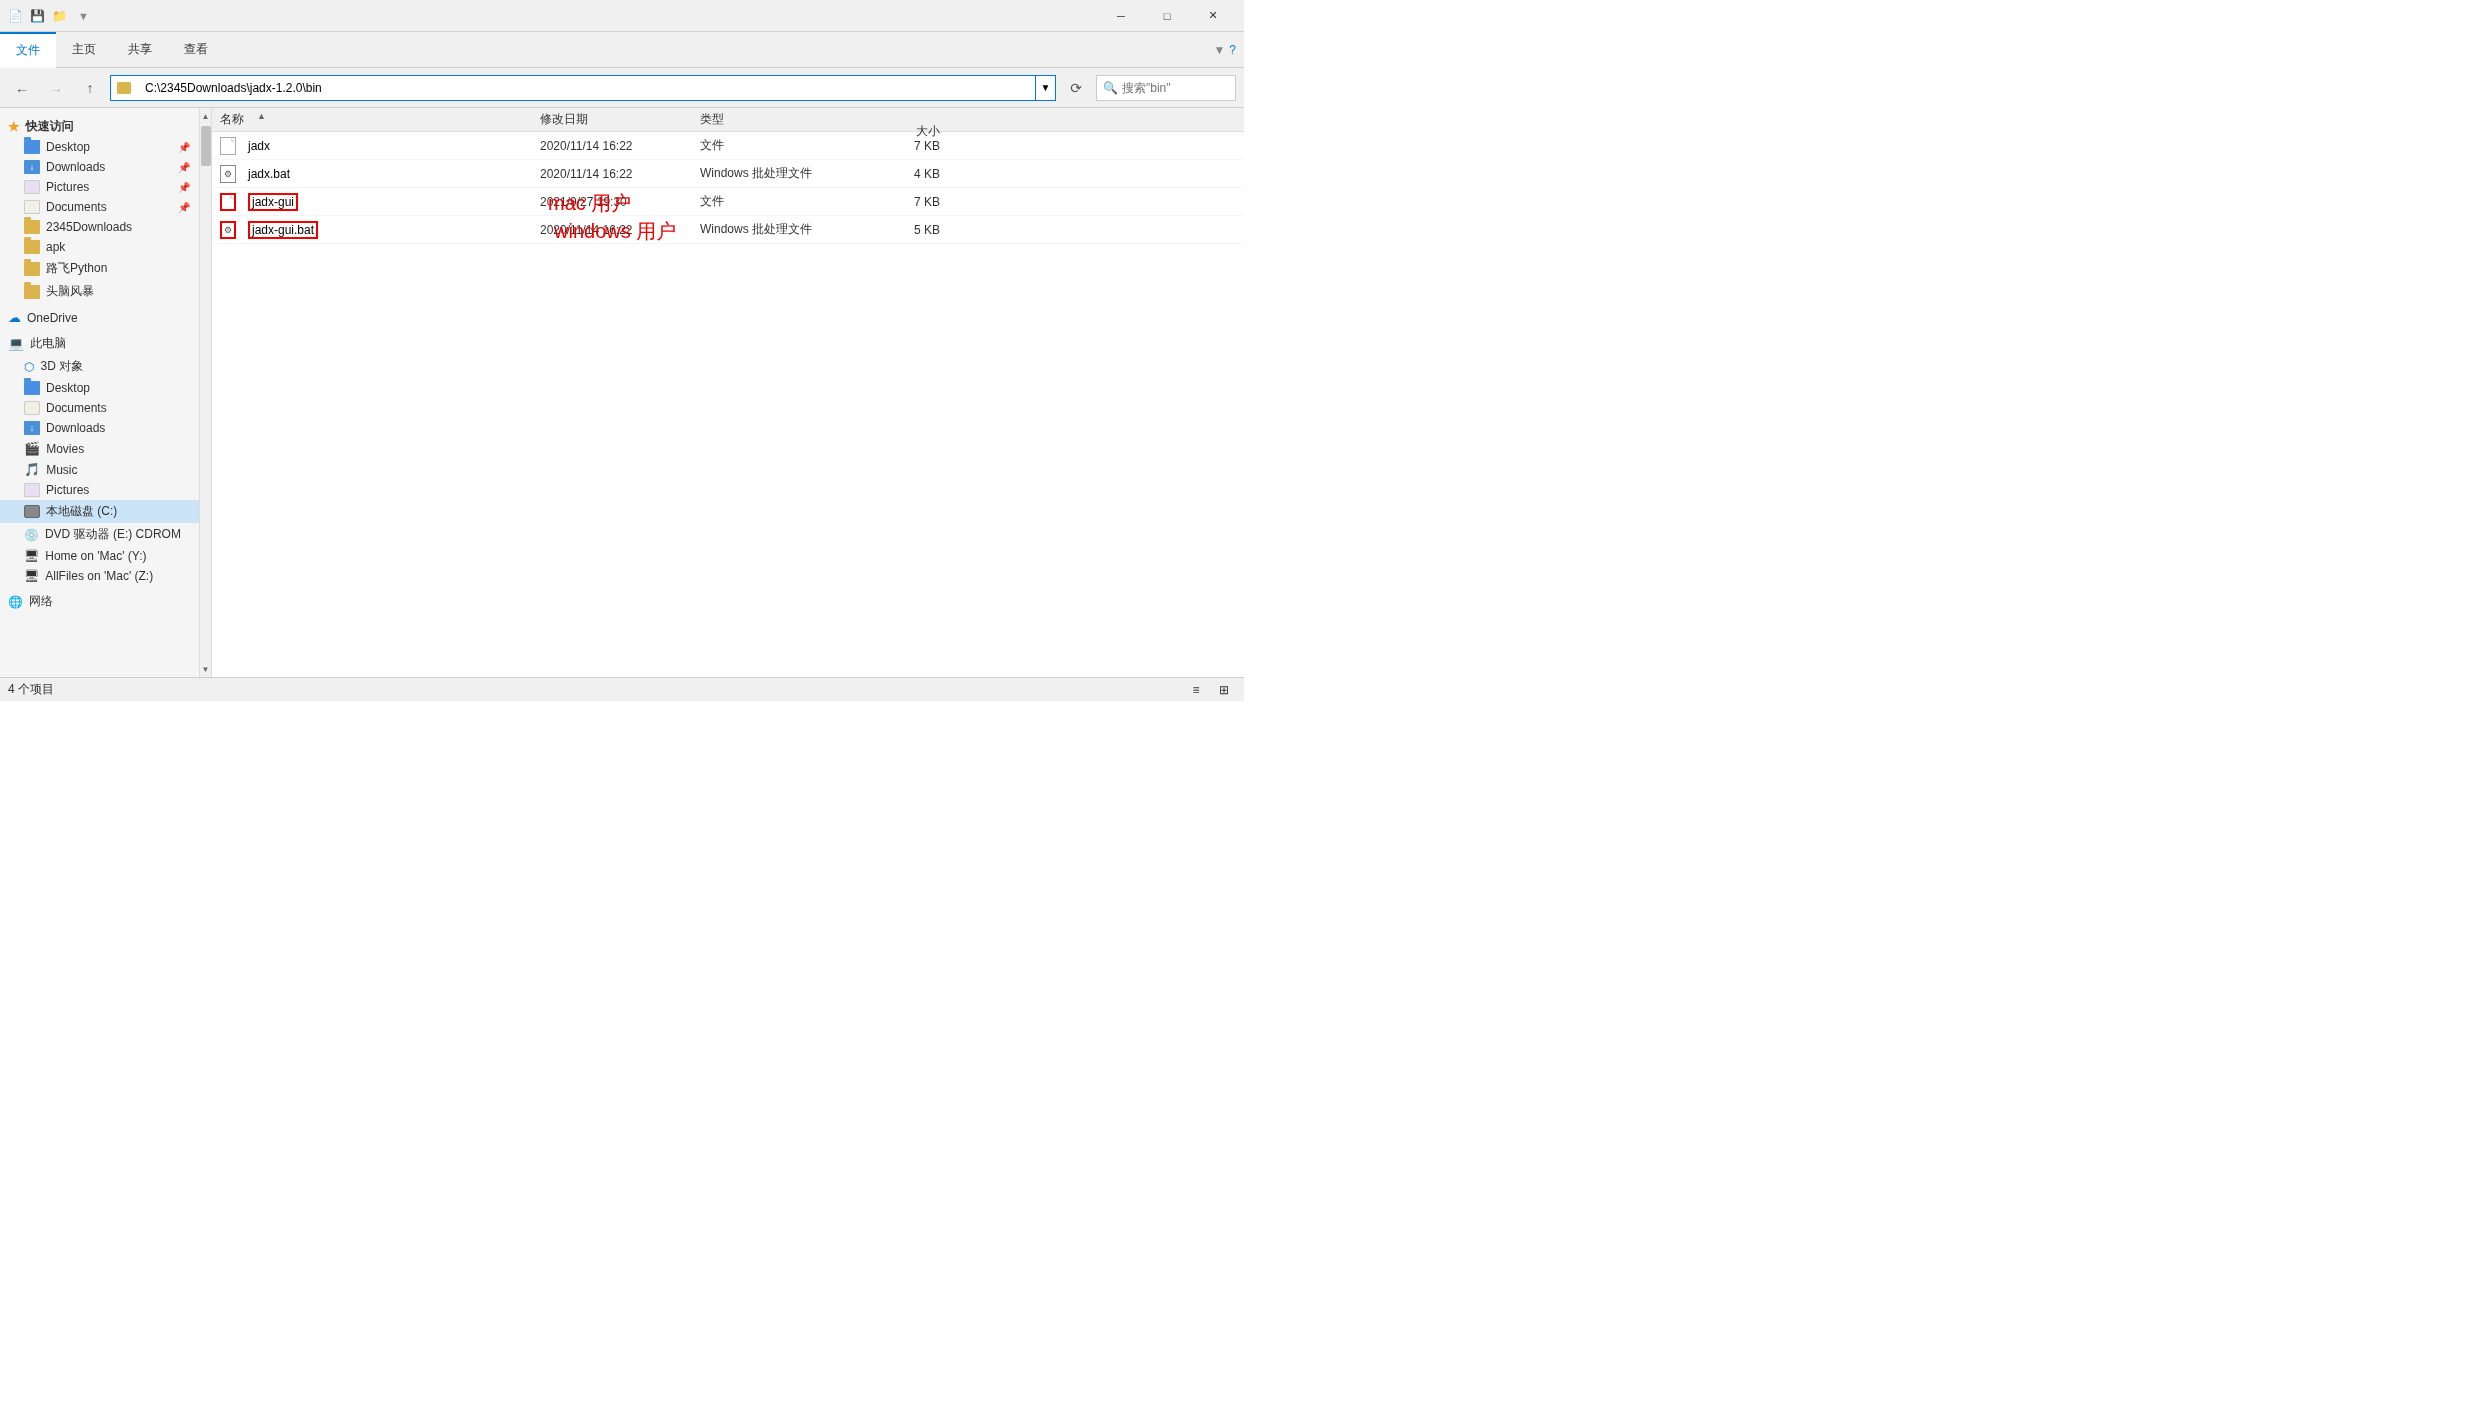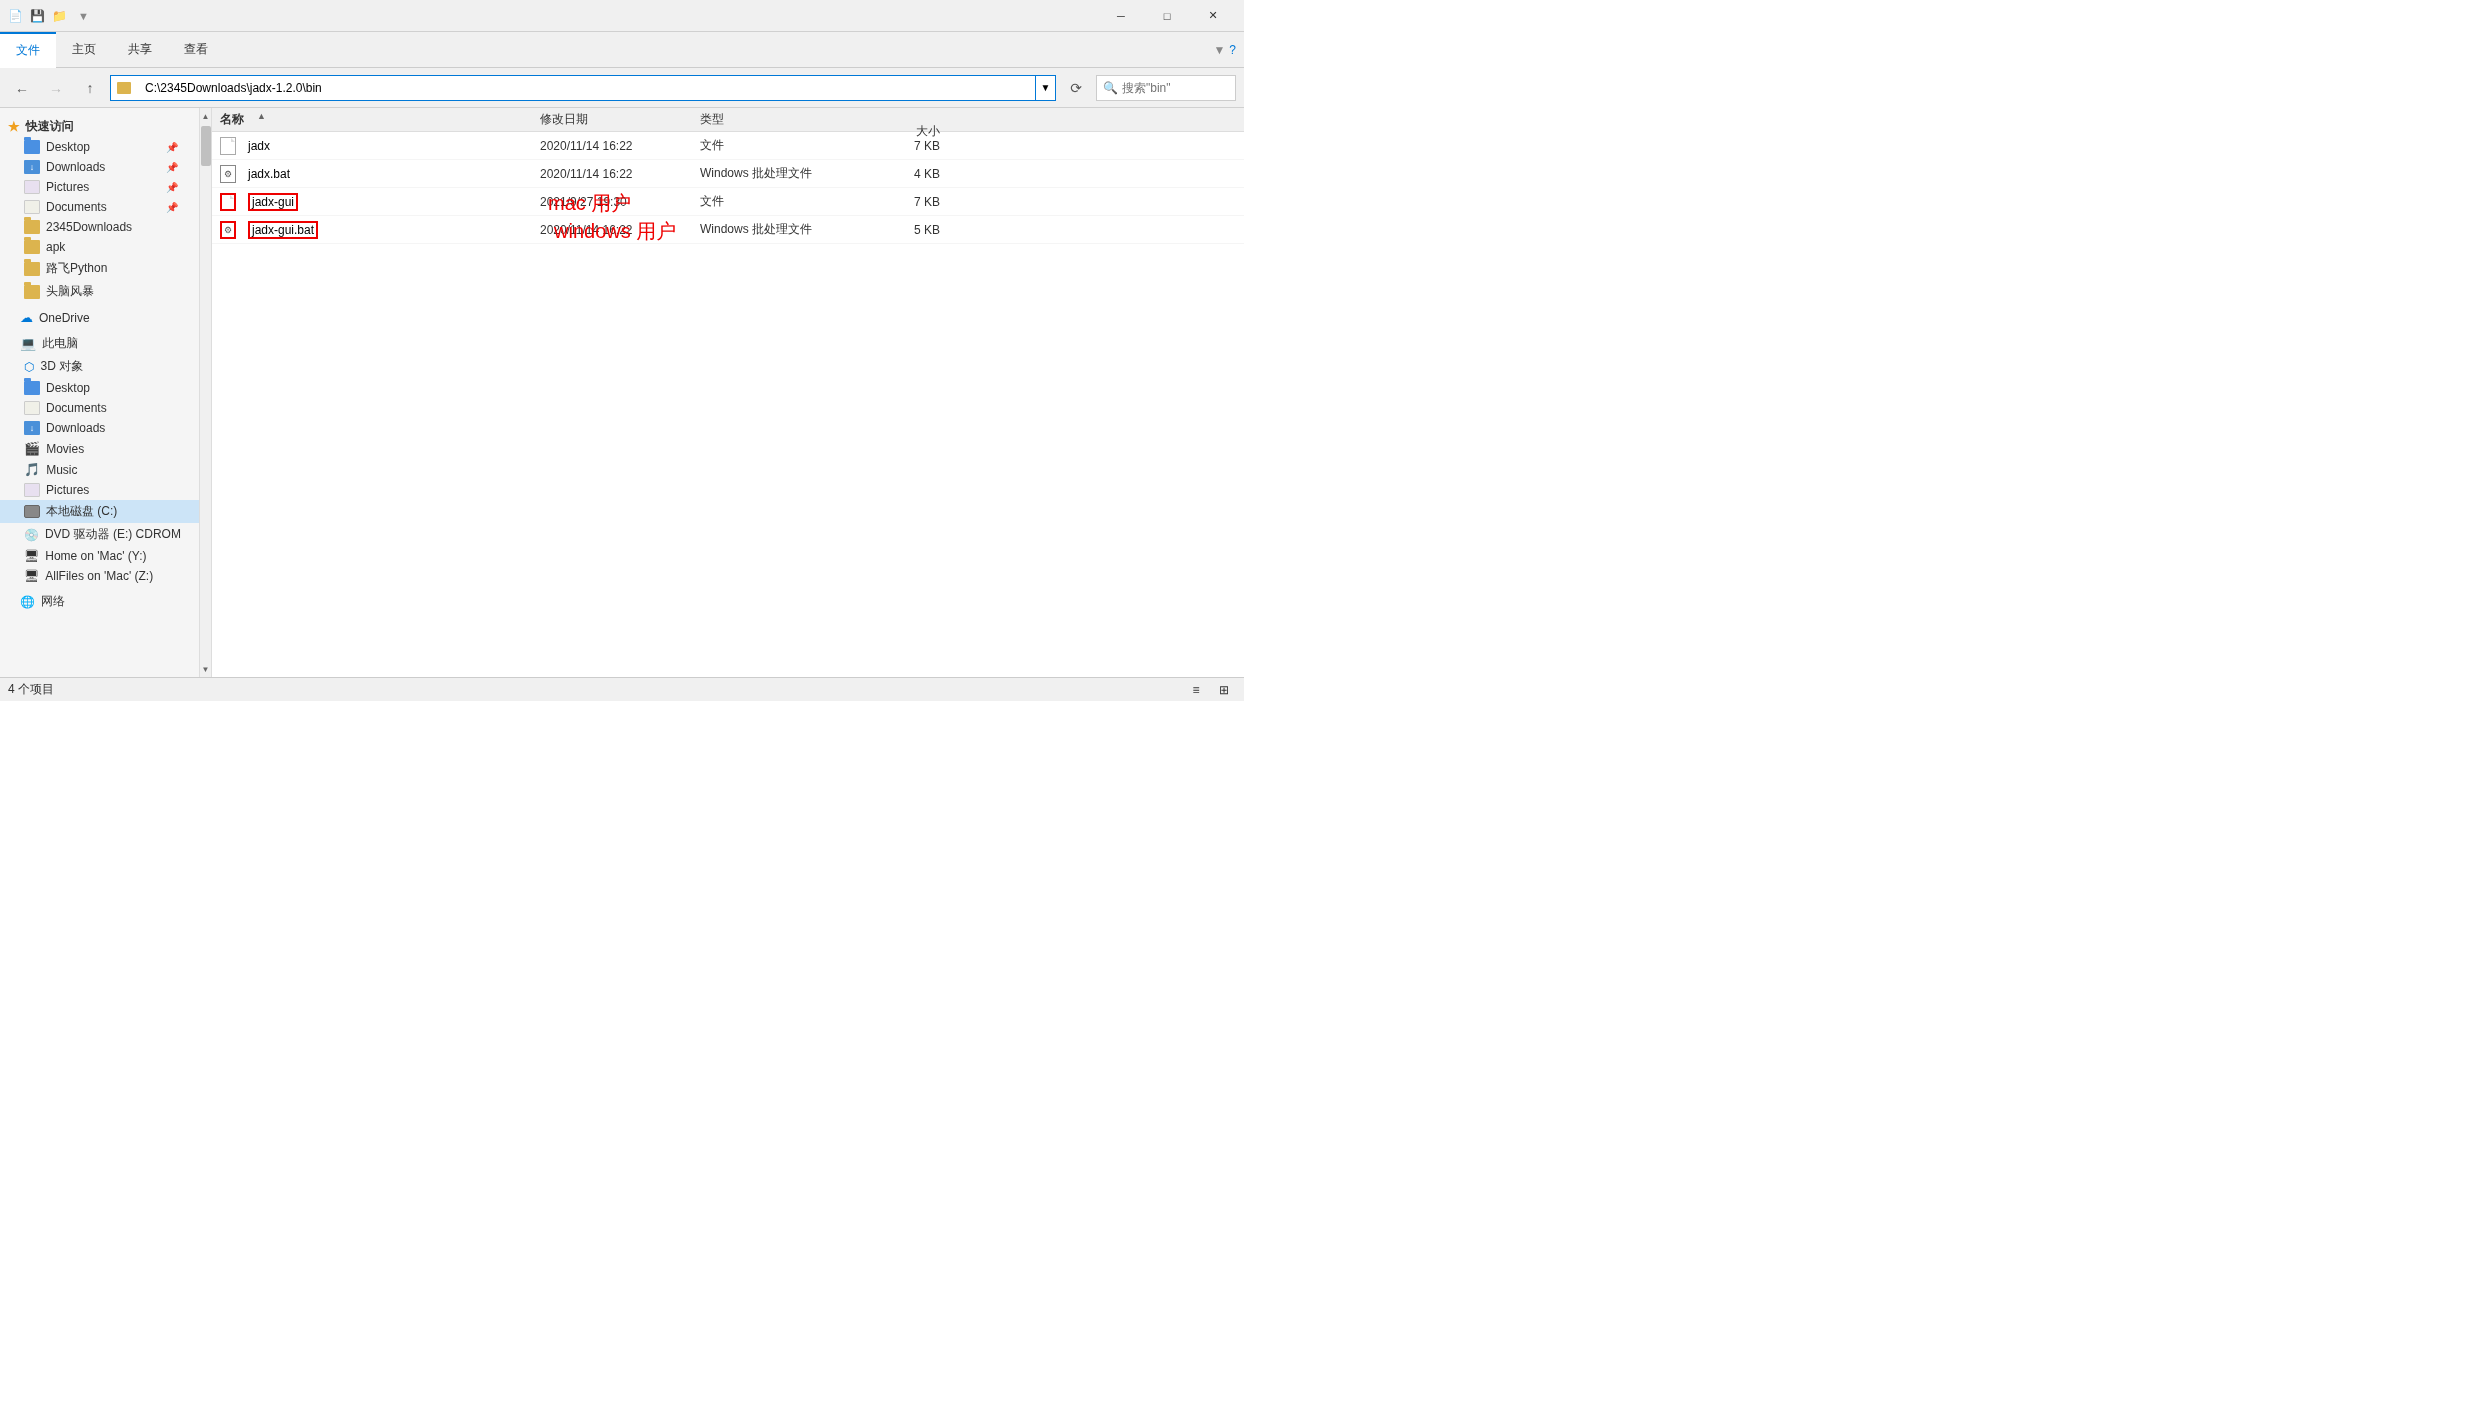--- a/index.html
+++ b/index.html
@@ -89,21 +89,21 @@
     
     .sidebar {
       width: 200px;
       background: #f5f5f5;
       border-right: 1px solid #ddd;
       overflow-y: auto;
       flex-shrink: 0;
       padding: 4px 0;
     }
     .sidebar-item {
-      display: flex; align-items: center; padding: 3px 20px; cursor: pointer; gap: 6px;
+      display: flex; align-items: center; padding: 3px 8px; cursor: pointer; gap: 6px;
       font-size: 12px; color: #333; white-space: nowrap;
     }
     .sidebar-item.selected { background: #cce4f7; }
     .sidebar-item.section-header { font-weight: 600; font-size: 12px; padding: 6px 8px 2px 8px; cursor: default; }
     .pin-icon { color: #999; font-size: 10px; margin-left: auto; }
 
     
     .content-area { display: flex; flex: 1; overflow: hidden; }
     .scroll-track {
       width: 12px; background: #f0f0f0; border-left: 1px solid #ddd;
@@ -111,21 +111,21 @@
     }
     .scroll-arrow { width: 12px; height: 16px; display: flex; align-items: center; justify-content: center; font-size: 8px; cursor: pointer; color: #666; }
     .scroll-thumb { width: 10px; height: 40px; background: #c0c0c0; margin: 2px; border-radius: 2px; }
 
     
     .file-list { flex: 1; background: #fff; overflow: hidden; }
     .file-list-header {
       display: flex; align-items: center; background: #f0f0f0;
       border-bottom: 1px solid #ddd; height: 24px; padding: 0 8px;
     }
-    .col-name { width: 320px; font-size: 12px; color: #333; display: flex; align-items: flex-start; gap: 13px; font-weight: bold; }
+    .col-name { width: 320px; font-size: 12px; color: #333; display: flex; align-items: flex-start; gap: 13px; }
     .col-date { width: 160px; font-size: 12px; color: #333; }
     .col-type { width: 160px; font-size: 12px; color: #333; }
     .col-size { width: 80px; font-size: 12px; color: #333; text-align: right; margin-top: 24px; }
 
     .file-item {
       display: flex; align-items: center; height: 28px; padding: 0 8px;
       cursor: pointer; border-bottom: 1px solid #f5f5f5;
     }
 
     .file-name-cell { width: 320px; display: flex; align-items: center; gap: 12px; font-size: 12px; }

